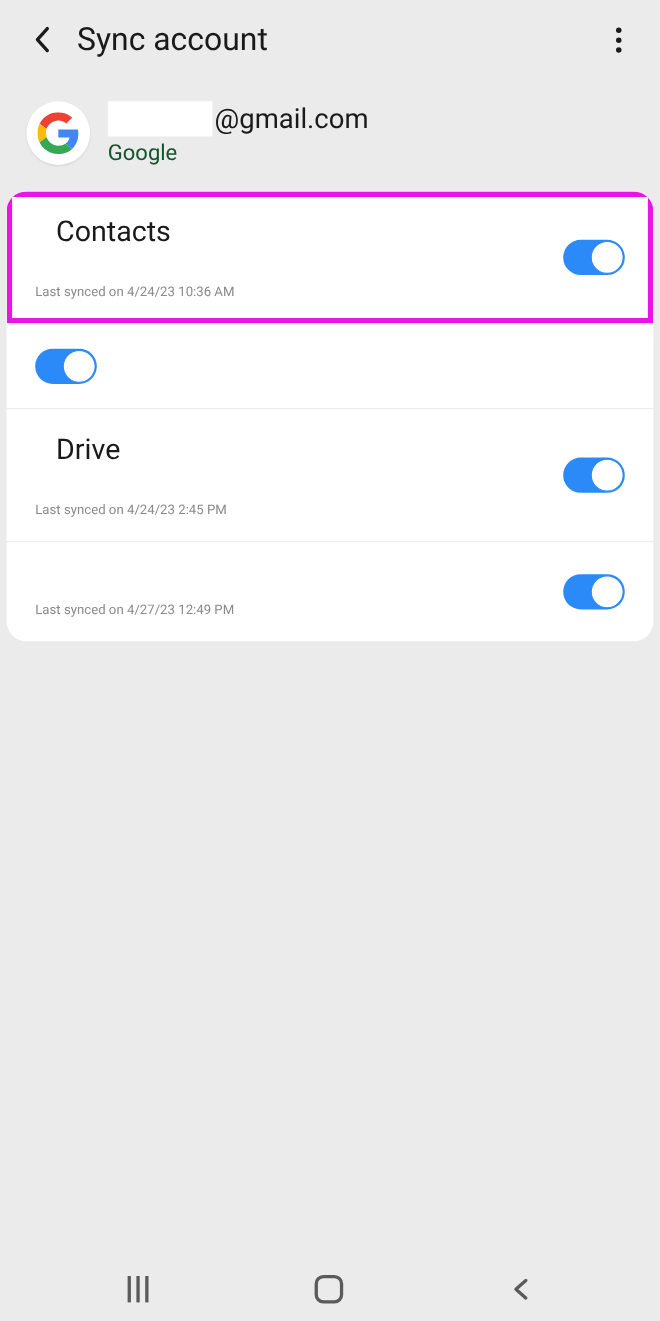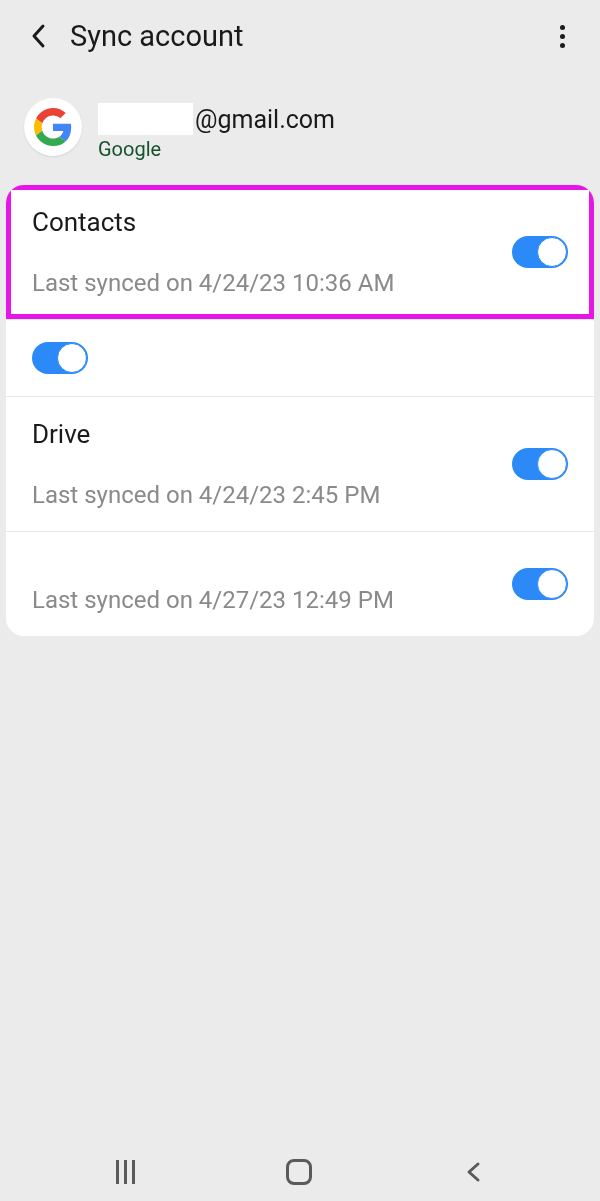--- a/index.html
+++ b/index.html
@@ -58,21 +58,20 @@
       background: #fff;
       display: flex;
       align-items: center;
       justify-content: center;
       margin-right: 16px;
       box-shadow: 0 1px 2px rgba(0,0,0,0.1);
     }
     .account-text {
       display: flex;
       flex-direction: column;
-      margin-top: 11px;
     }
     .email-row {
       display: flex;
       align-items: center;
       font-size: 25px;
       color: #1a1a1a;
     }
     .email-blank {
       width: 95px;
       height: 32px;
@@ -99,23 +98,24 @@
     }
     .item:last-child { border-bottom: none; }
     .item.highlighted {
       box-shadow: inset 0 0 0 5px #e815e8;
     }
     .item-text { flex: 1; }
     .item-title {
       font-size: 26px;
       color: #1a1a1a;
       margin-bottom: 4px;
+      margin-left: 19px;
     }
     .item-sub {
-      font-size: 24px;
+      font-size: 12px;
       color: #8a8a8a;
       margin-top: 32px;
     }
     .toggle {
       width: 56px;
       height: 32px;
       background: #2b8af7;
       border-radius: 16px;
       position: relative;
       flex-shrink: 0;

